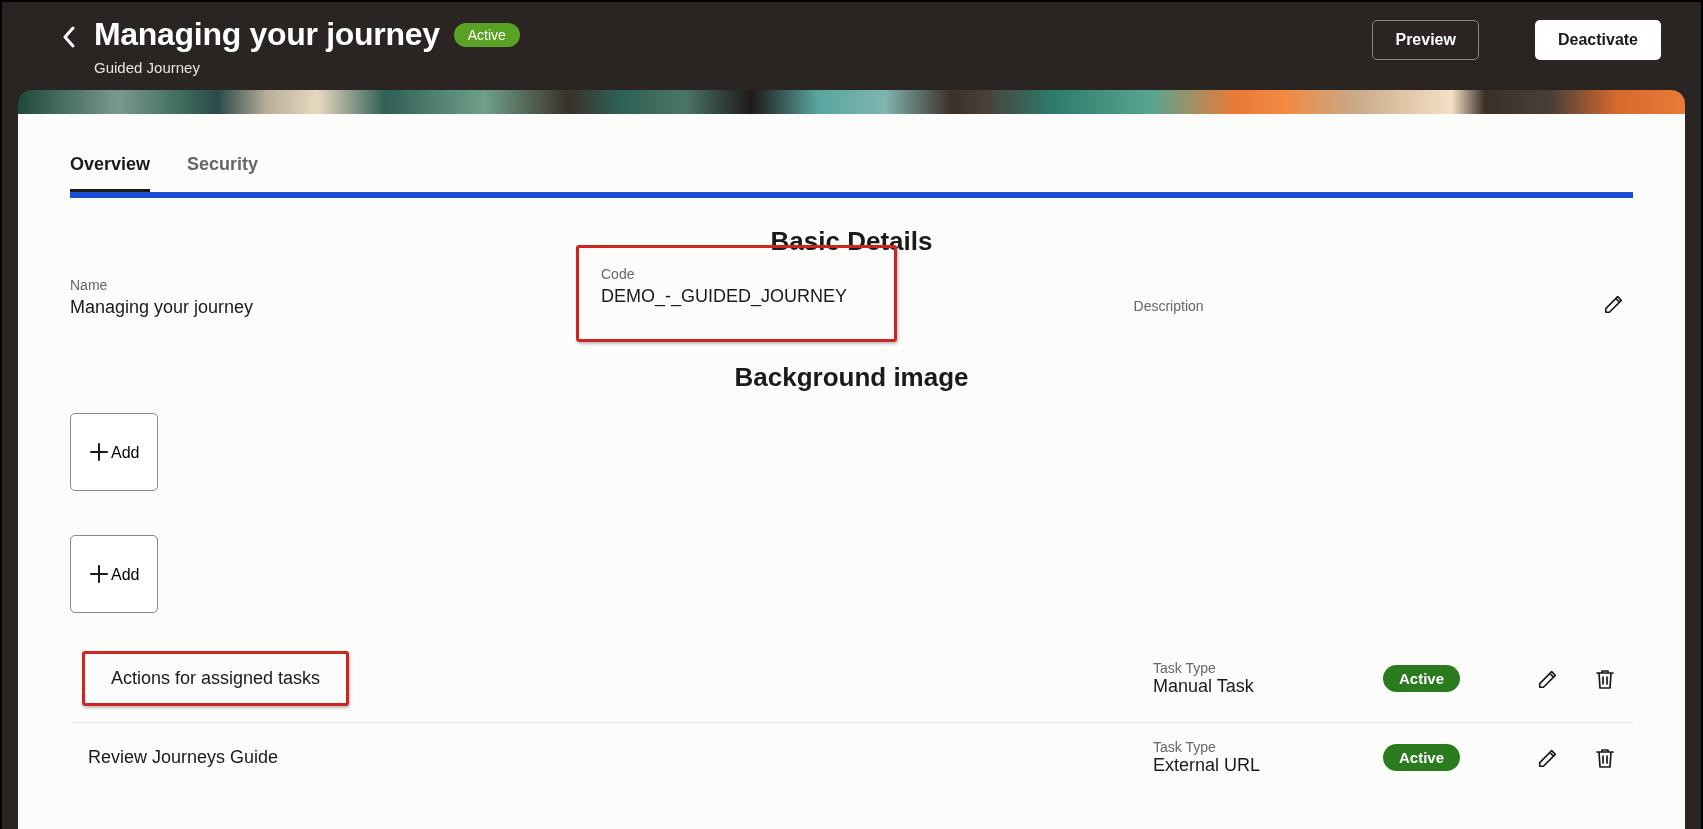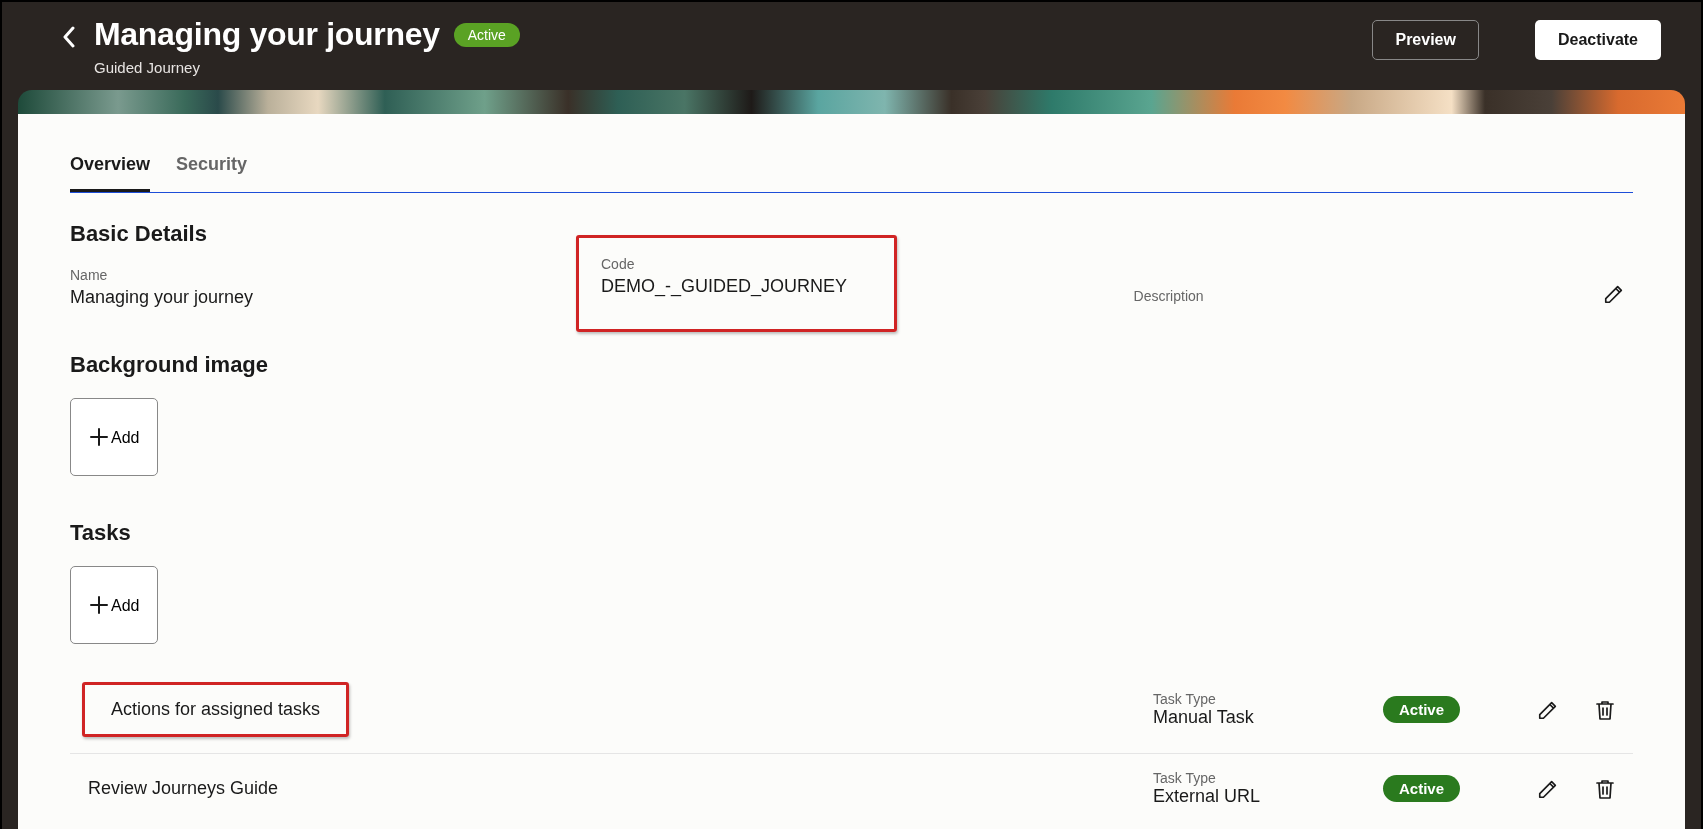--- a/index.html
+++ b/index.html
@@ -79,39 +79,40 @@
 }
 .content-wrapper { background: #2a2522; padding: 0 16px; }
 .content {
   background: #fcfcfa;
   border-radius: 0;
   padding: 40px 52px 10px;
   min-height: 690px;
 }
 .tabs {
   display: flex;
-  gap: 26px;
-  border-bottom: 1px solid #1d4ed8;
+  gap: 37px;
+  border-bottom: 6px solid #1d4ed8;
   margin-bottom: 28px;
 }
 .tab {
   font-size: 18px;
   font-weight: 600;
   padding-bottom: 14px;
   color: #666;
   cursor: pointer;
 }
 .tab.active {
   color: #1a1a1a;
   border-bottom: 3px solid #1a1a1a;
 }
 .section-heading {
-  font-size: 22px;
+  font-size: 26px;
   font-weight: 700;
   margin-bottom: 20px;
+  text-align: center;
 }
 .detail-row {
   display: flex;
   align-items: flex-end;
   position: relative;
   margin-bottom: 36px;
 }
 .detail-col { width: 33%; }
 .detail-label { font-size: 14px; color: #666; margin-bottom: 4px; }
 .detail-value { font-size: 18px; color: #1a1a1a; }
@@ -256,21 +257,20 @@
         <h2 class="section-heading">Background image</h2>
         <button class="add-btn">
           <svg width="20" height="20" viewBox="0 0 20 20">
               <path d="M10 2 V18 M2 10 H18" stroke="#1a1a1a" stroke-width="2" stroke-linecap="round"></path>
             </svg>
           <span>Add</span>
         </button>
       </div>
 
       <div class="section">
-        <h2 class="section-heading">Tasks</h2>
         <button class="add-btn">
           <svg width="20" height="20" viewBox="0 0 20 20">
               <path d="M10 2 V18 M2 10 H18" stroke="#1a1a1a" stroke-width="2" stroke-linecap="round"></path>
             </svg>
           <span>Add</span>
         </button>
 
         <div class="task-list">
           <div class="task-row">
             <div class="task-name">

